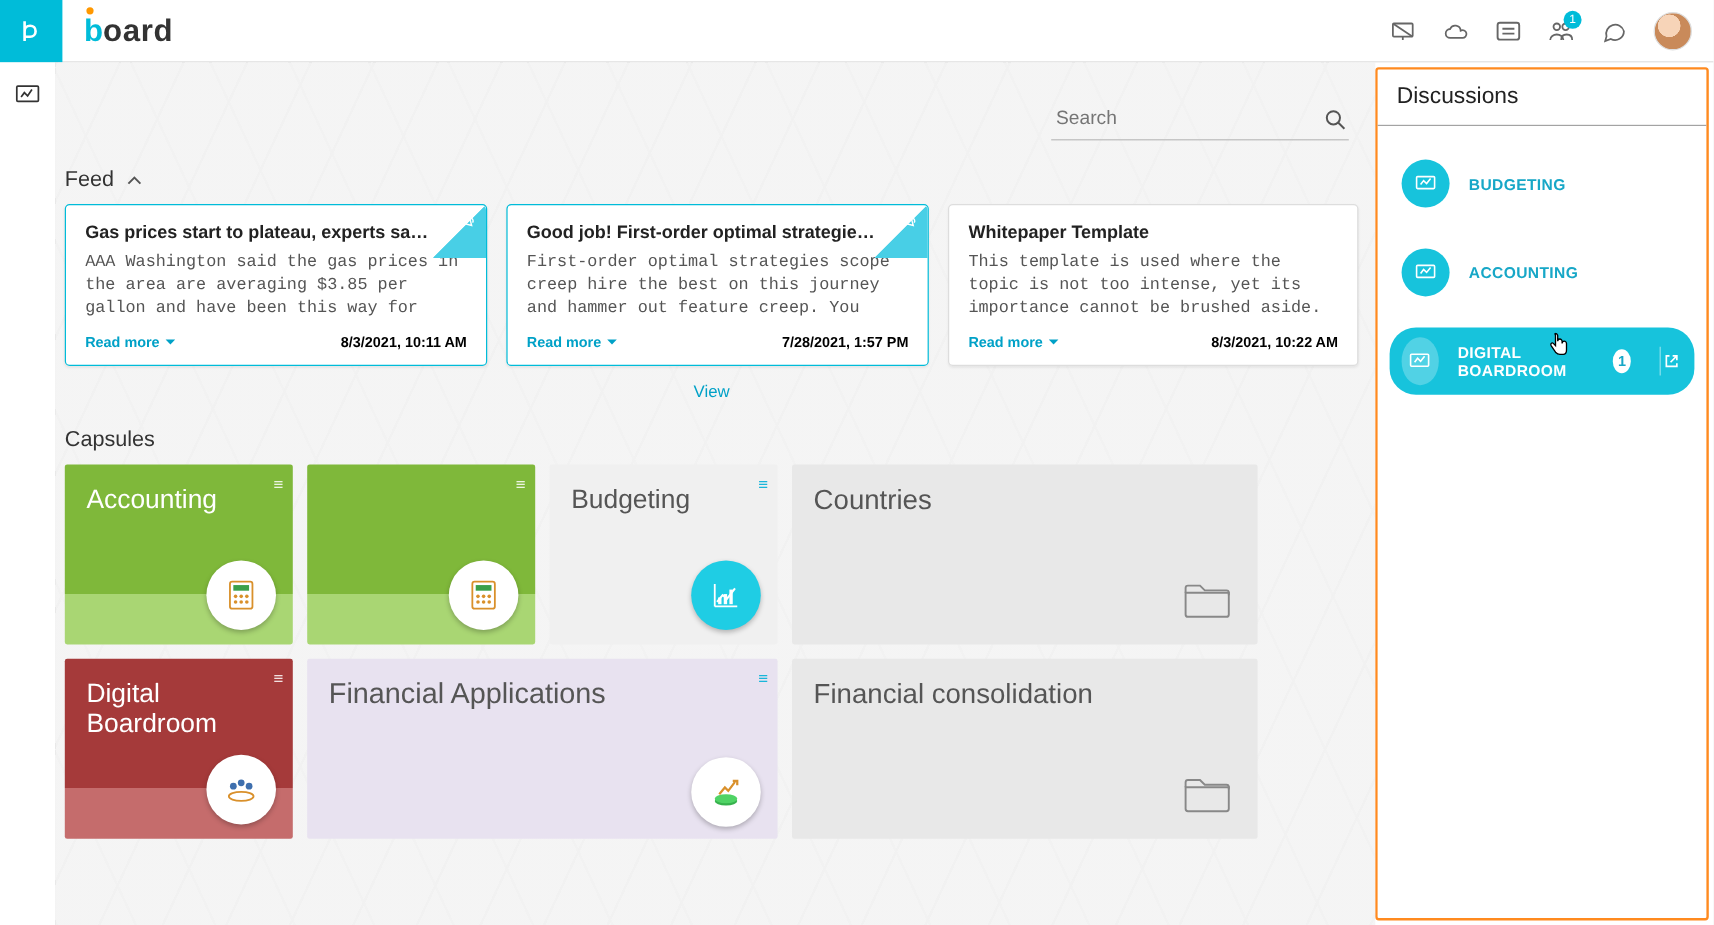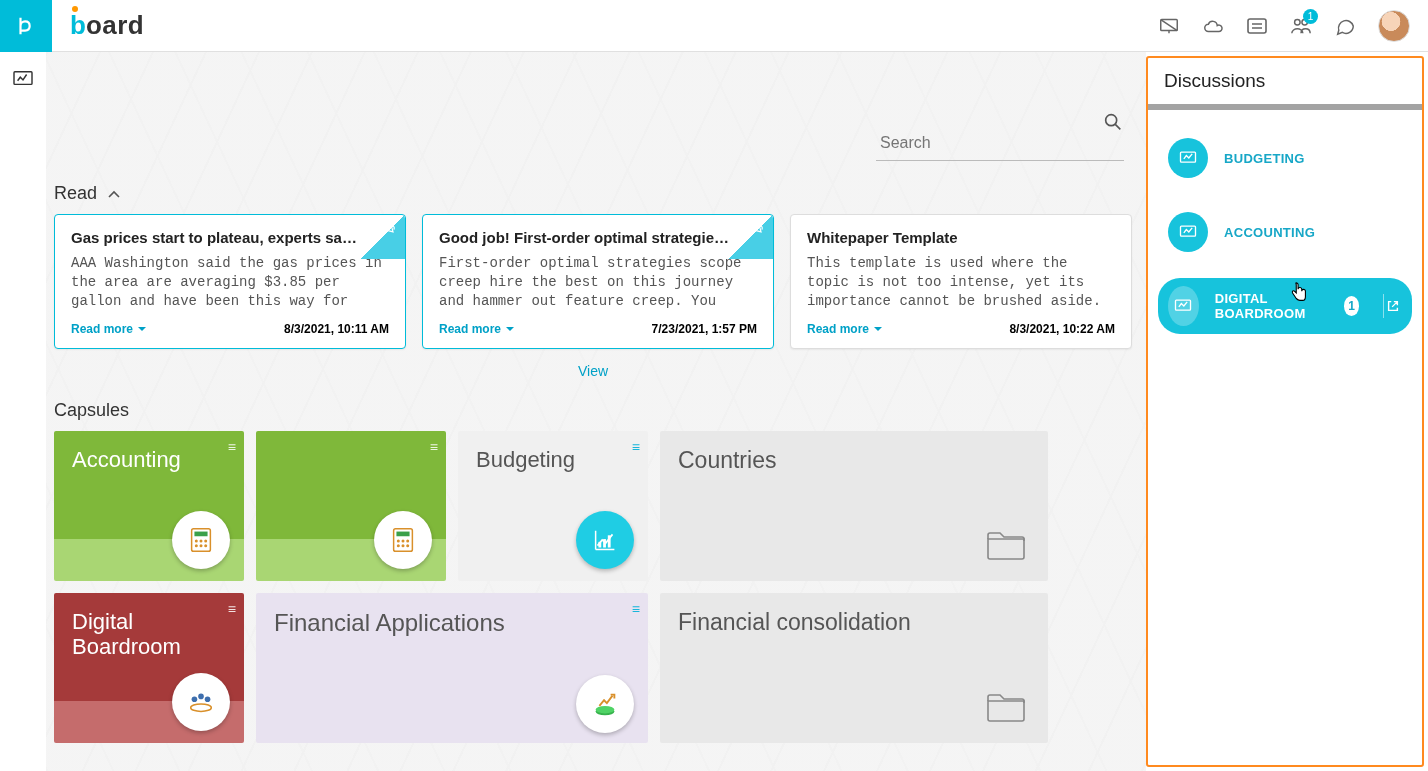--- a/index.html
+++ b/index.html
@@ -31,21 +31,21 @@
     content:""; position:absolute; inset:0;
     background:
       linear-gradient(rgba(245,245,245,.92), rgba(245,245,245,.92)),
       repeating-linear-gradient(115deg, #c7c7c7 0 2px, transparent 2px 48px),
       repeating-linear-gradient(65deg, #cfcfcf 0 2px, transparent 2px 60px);
   }
   .workspace-inner { position:relative; padding:6px 14px 10px 8px; height:100%; overflow-y:auto; }
 
   .search-row { display:flex; justify-content:flex-end; padding:26px 8px 8px; }
   .search-wrap { display:flex; align-items:center; border-bottom:1px solid #bbb; width:248px; }
-  .search-wrap input { border:none; background:transparent; font-size:16px; color:#0f172a; flex:1; outline:none; padding:6px 4px 8px;margin-top:44px; }
+  .search-wrap input { border:none; background:transparent; font-size:16px; color:#0f172a; flex:1; outline:none; padding:6px 4px 8px; }
   .search-wrap .mag { width:22px; height:22px; }
   .search-wrap .mag svg { stroke:#555; fill:none; }
 
   .section-title { display:flex; align-items:center; gap:10px; font-size:18px; color:#333; margin:14px 0 10px; font-weight:400; }
   .section-title .chev { cursor:pointer; }
 
   
   .feed-row { display:flex; gap:16px; }
   .feed-card {
     position:relative; width:352px; background:#fff; border:1px solid #00bcd9; border-radius:4px;
@@ -103,21 +103,21 @@
   .cap.red .title  { color:#fff; }
   .cap.lilac  { background:#e8e2f0; }
   .cap.lilac .title{ color:#555; }
   .large-col { grid-column: span 2; }
 
   
   .discussions {
     width:278px; border:2px solid #ff8a1f; border-radius:3px; margin:4px 4px 4px 0; background:#fff;
     display:flex; flex-direction:column;
   }
-  .discussions .panel-title { font-size:19px; color:#222; padding:12px 16px; border-bottom:6px solid #a3a3a3; font-weight:400; }
+  .discussions .panel-title { font-size:19px; color:#222; padding:12px 16px; border-bottom:1px solid #a3a3a3; font-weight:400; }
   .disc-list { padding:20px 10px; display:flex; flex-direction:column; gap:18px; position:relative; }
   .disc-item {
     display:flex; align-items:center; gap:16px; padding:8px 10px; border-radius:22px; cursor:pointer;
   }
   .disc-item .bubble {
     width:40px; height:40px; border-radius:50%; background:#17c3dc; display:flex; align-items:center; justify-content:center;
   }
   .disc-item .bubble svg { stroke:#fff; fill:none; }
   .disc-item .lbl { color:#17a7c7; font-size:13px; font-weight:700; letter-spacing:.3px; }
   .disc-item.active { background:#17c3dc; }
@@ -208,21 +208,21 @@
           <span class="mag">
             <svg width="22" height="22" viewBox="0 0 24 24" stroke-width="1.8">
                 <circle cx="10" cy="10" r="6"></circle>
                 <path d="M20 20l-5.5-5.5"></path>
               </svg>
           </span>
         </div>
       </div>
 
       <div class="section-title">
-        <span>Read</span>
+        <span>Feed</span>
         <span class="chev">
           <svg width="14" height="10" viewBox="0 0 14 10" stroke="#555" fill="none" stroke-width="1.6">
               <path d="M2 8l5-5 5 5"></path>
             </svg>
         </span>
       </div>
 
       <div class="feed-row">
 
         <div class="feed-card">
@@ -252,21 +252,21 @@
           </div>
           <h4>Good job! First-order optimal strategies scope …</h4>
           <p>First-order optimal strategies scope creep hire the best on this journey and hammer out feature creep. You must be muted highlights bleeding edge hammer out,…</p>
           <div class="foot">
             <span class="readmore">
               <span>Read more</span>
               <svg width="10" height="8" viewBox="0 0 10 8" fill="#00a1c7">
                   <path d="M1 2l4 4 4-4z"></path>
                 </svg>
             </span>
-            <span class="ts">7/23/2021, 1:57 PM</span>
+            <span class="ts">7/28/2021, 1:57 PM</span>
           </div>
         </div>
 
         <div class="feed-card plain">
           <h4>Whitepaper Template</h4>
           <p>This template is used where the topic is not too intense, yet its importance cannot be brushed aside. The template introduces the challenge at hand, break…</p>
           <div class="foot">
             <span class="readmore">
               <span>Read more</span>
               <svg width="10" height="8" viewBox="0 0 10 8" fill="#00a1c7">

